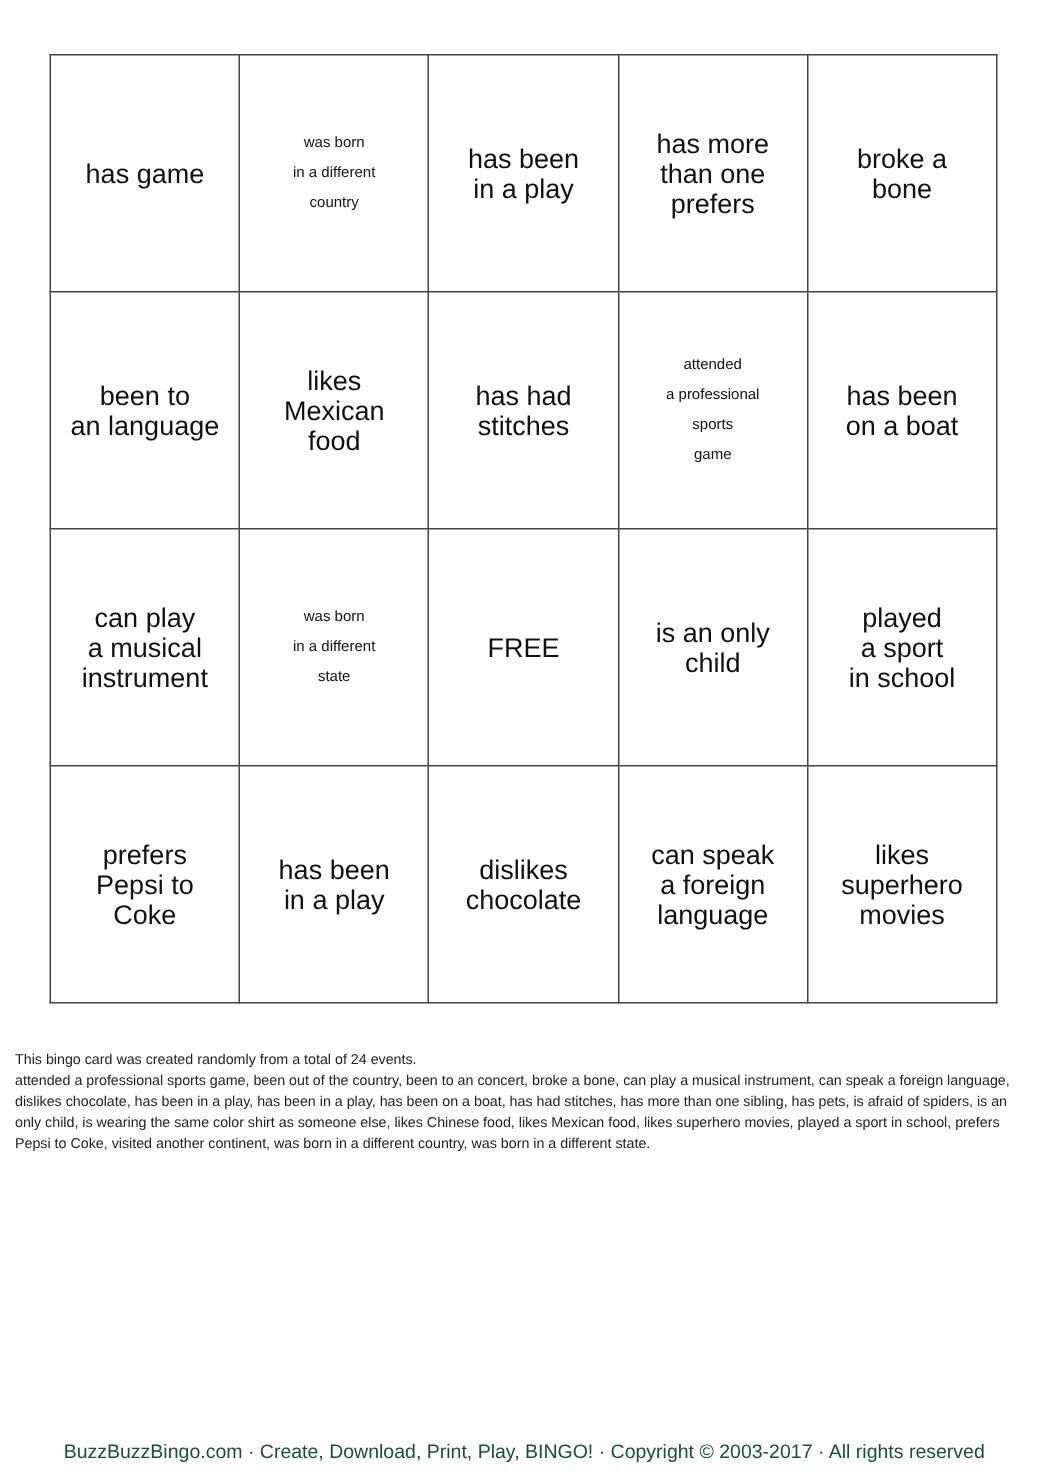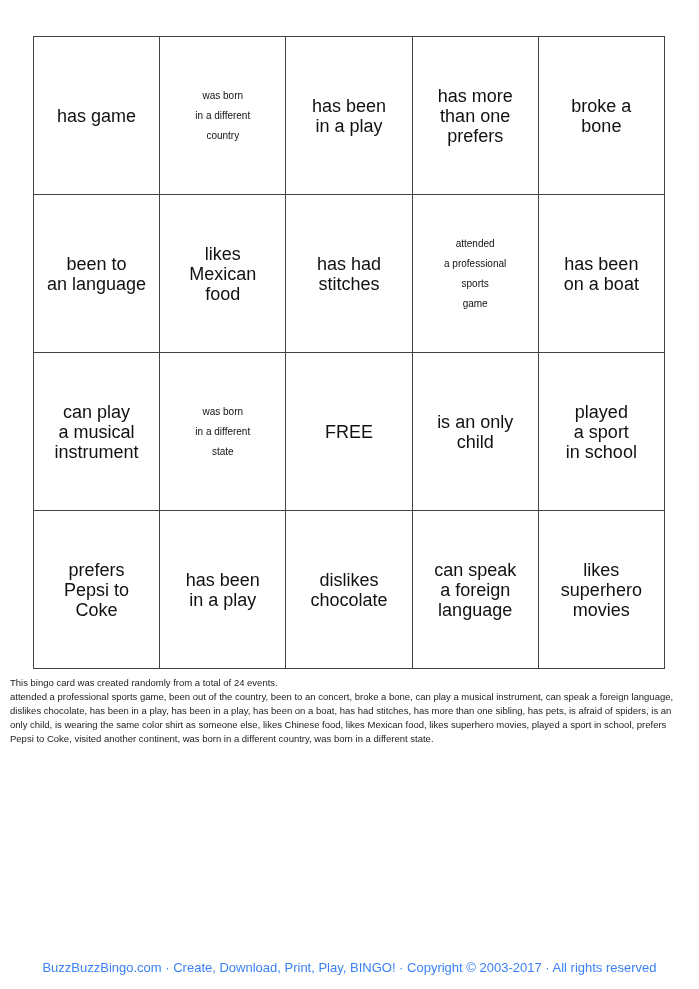--- a/index.html
+++ b/index.html
@@ -3,22 +3,22 @@
 <meta charset="utf-8">
 <style>
   html, body { margin: 0; padding: 0; background: #ffffff; }
   body { width: 699px; height: 989px; position: relative; overflow: hidden; font-family: "Liberation Sans", sans-serif; color: #111; }
   .grid { position: absolute; left: 33px; top: 36px; width: 632px; height: 633px; border-collapse: collapse; table-layout: fixed; }
   .grid td { border: 1px solid #444; text-align: center; vertical-align: middle; padding: 0 4px; height: 126px; width: 126px; box-sizing: border-box; }
   .cell-l { font-size: 18px; line-height: 20px; }
   .cell-m { font-size: 10px; line-height: 20px; }
   .cell-s { font-size: 11px; line-height: 13px; }
   .cell span { white-space: pre-line; display: inline-block; }
-  .note { position: absolute; left: 10px; top: 676px; width: 680px; font-size: 9.5px; line-height: 14px; color: #222; }
-  .footer { position: absolute; left: 0; top: 960px; width: 699px; text-align: center; font-size: 13px; color: #3b82f6; }
+  .note { position: absolute; left: 10px; top: 700px; width: 680px; font-size: 9.5px; line-height: 14px; color: #222; }
+  .footer { position: absolute; left: 0; top: 960px; width: 699px; text-align: center; font-size: 13px; color: #14532d; }
 </style>
 </head>
 <body>
 
 <table class="grid">
   <tbody id="grid-body">
       <tr>
         <td class="cell cell-l"><span>has game</span></td>
         <td class="cell cell-m"><span>was born
 in a different

